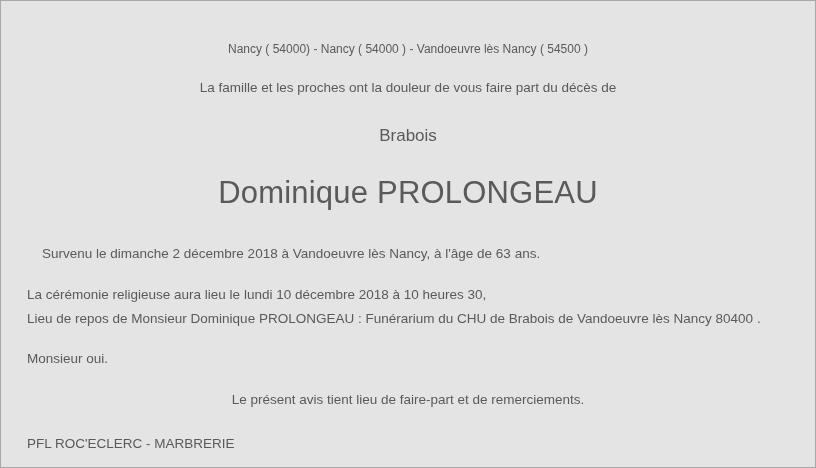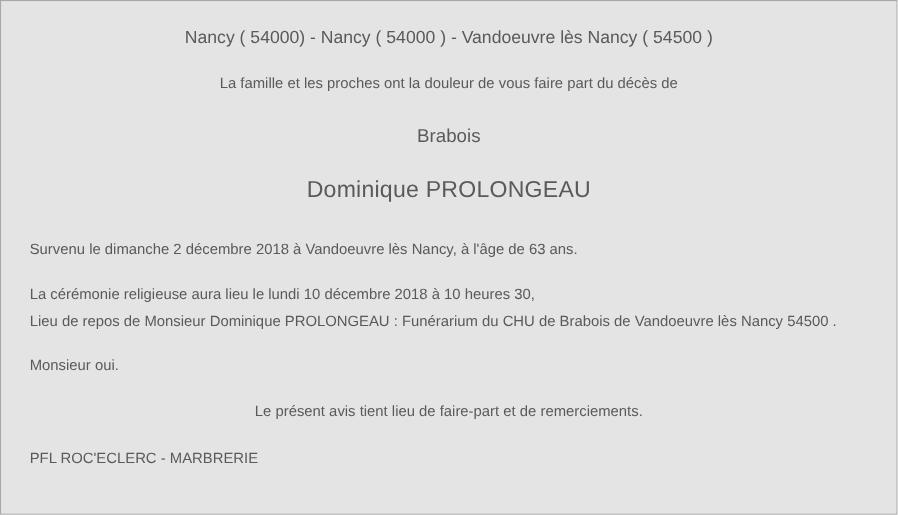--- a/index.html
+++ b/index.html
@@ -23,42 +23,44 @@
   }
   .line {
     font-size: 13.5px;
     line-height: 1.45;
     color: #5a5a5a;
   }
   .center { text-align: center; }
   .left { text-align: left; }
 
   .locations {
-    font-size: 16px;
+    font-size: 12px;
     margin-bottom: 20px;
+    margin-top: 18px;
   }
   .intro {
     font-size: 13.5px;
     margin-bottom: 26px;
     text-align: center;
   }
   .civility {
     font-size: 17px;
     margin-bottom: 22px;
     color: #5a5a5a;
   }
   .name {
-    font-size: 21px;
+    font-size: 31px;
     letter-spacing: 0.2px;
     margin-bottom: 28px;
     color: #5a5a5a;
   }
   .survenu {
     font-size: 13.5px;
     margin-bottom: 22px;
+    margin-left: 15px;
   }
   .ceremony {
     font-size: 13.5px;
     margin-bottom: 4px;
     line-height: 1.5;
   }
   .restplace {
     font-size: 13.5px;
     margin-bottom: 20px;
     line-height: 1.5;
@@ -88,21 +90,21 @@
   <div class="line civility center">Brabois</div>
 
   <div class="line name center">Dominique PROLONGEAU</div>
 
   <div class="line survenu left">Survenu le dimanche 2 décembre 2018 à Vandoeuvre lès Nancy, à l'âge de 63 ans.</div>
 
   <div class="ceremony left">
     <div class="line">La cérémonie religieuse aura lieu le lundi 10 décembre 2018 à 10 heures 30,</div>
   </div>
 
-  <div class="line restplace left">Lieu de repos de Monsieur Dominique PROLONGEAU : Funérarium du CHU de Brabois de Vandoeuvre lès Nancy 54500 .</div>
+  <div class="line restplace left">Lieu de repos de Monsieur Dominique PROLONGEAU : Funérarium du CHU de Brabois de Vandoeuvre lès Nancy 80400 .</div>
 
   <div class="line visits left">Monsieur oui.</div>
 
   <div class="line avis center">Le présent avis tient lieu de faire-part et de remerciements.</div>
 
   <div class="line pfl left">PFL ROC'ECLERC - MARBRERIE</div>
 
 </div>
 
 </body></html>

